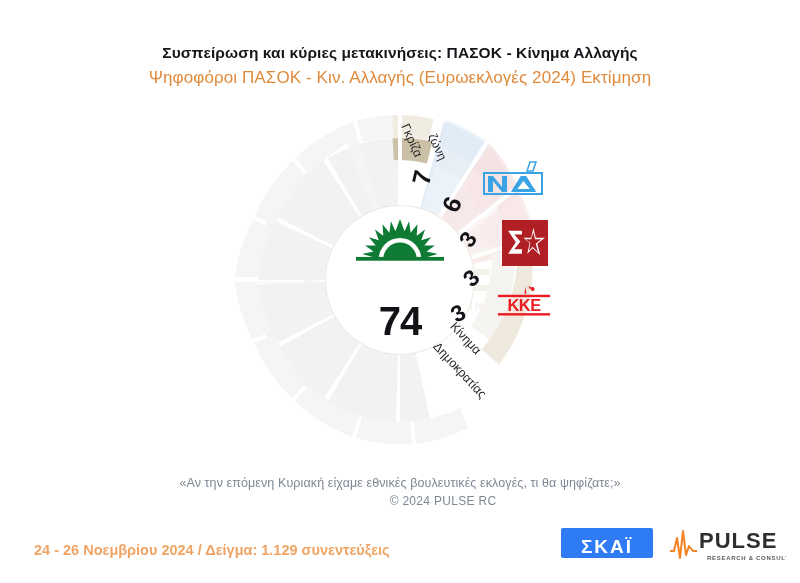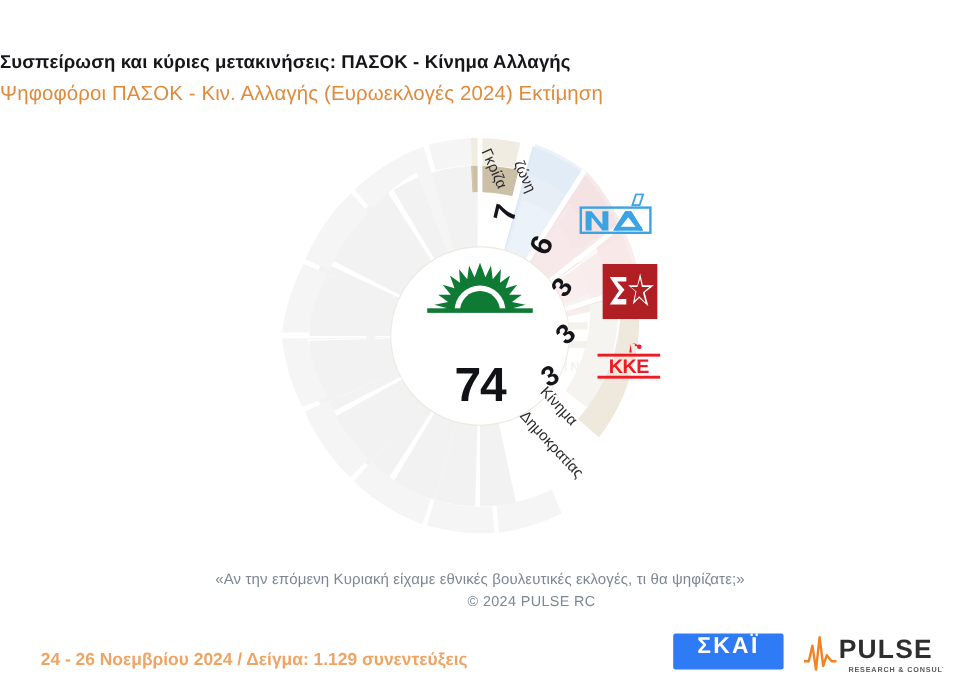--- a/index.html
+++ b/index.html
@@ -6,21 +6,21 @@
   html,body{margin:0;padding:0;}
   body{
     width:800px;height:583px;
     background:#ffffff;
     font-family:"Liberation Sans","DejaVu Sans",sans-serif;
     position:relative;overflow:hidden;
     -webkit-font-smoothing:antialiased;
   }
 
   
-  .header{position:absolute;left:0;top:44px;width:800px;text-align:left;}
+  .header{position:absolute;left:0;top:44px;width:800px;text-align:center;}
   .title{
     font-size:15.5px;font-weight:bold;color:#15161a;letter-spacing:0.1px;
     white-space:nowrap;
   }
   .subtitle{
     margin-top:6px;
     font-size:17px;font-weight:normal;color:#e08a3c;letter-spacing:0.1px;
     white-space:nowrap;
   }
 
@@ -95,21 +95,21 @@
 
   
   .footer{position:absolute;left:0;top:528px;width:692px;height:55px;}
   .footer-date{
     position:absolute;left:34px;top:14px;
     font-size:14.5px;font-weight:bold;color:#f0a464;white-space:nowrap;
   }
   .skai-logo{
     position:absolute;left:561px;top:528px;width:92px;height:30px;
     background:#2f7bf6;border-radius:2px;
-    display:flex;align-items:flex-start;justify-content:center;
+    display:flex;align-items:flex-end;justify-content:center;
   }
   .skai-text{
     color:#ffffff;font-size:19px;font-weight:bold;letter-spacing:2px;
     font-family:"Liberation Sans",sans-serif;
   }
   .pulse-logo{position:absolute;left:668px;top:523px;width:118px;height:42px;}
 </style>
 </head>
 <body>
 

